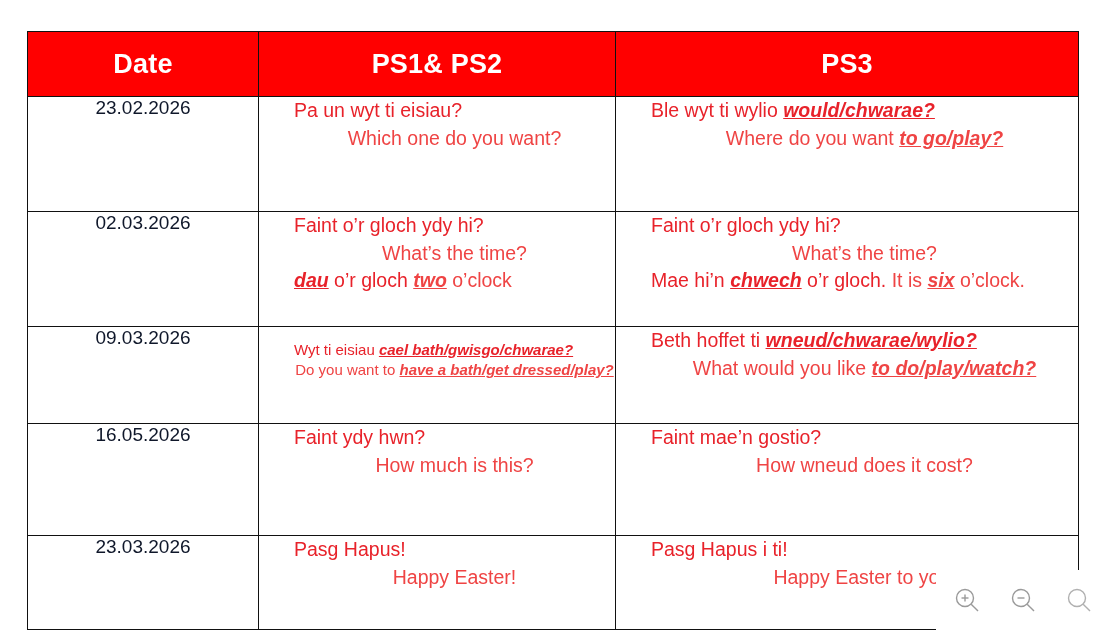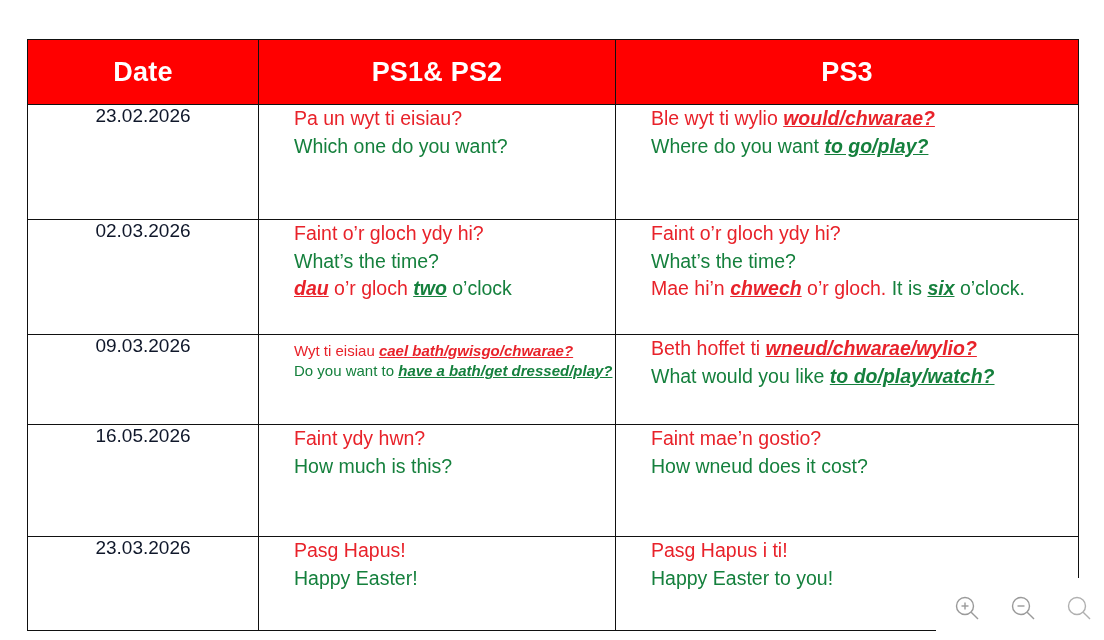--- a/index.html
+++ b/index.html
@@ -11,21 +11,21 @@
     width: 1104px;
     height: 640px;
     overflow: hidden;
     font-family: "Liberation Sans", sans-serif;
     position: relative;
   }
 
   #stage {
     position: absolute;
     left: 0;
-    top: 12px;
+    top: 4px;
     width: 1104px;
     height: 532px;
   }
 
   table.schedule {
     position: absolute;
     left: 27px;
     top: 27px;
     width: 1051px;
     border-collapse: collapse;
@@ -65,26 +65,26 @@
 
   td.text-cell {
     padding: 13px 8px 10px 10px;
     font-size: 19.5px;
     line-height: 1.42;
     color: #000000;
   }
   td.text-cell.small {
     font-size: 15px;
     line-height: 1.35;
-    padding-top: 6px;
+    padding-top: 13px;
   }
 
   .line { white-space: normal; margin-left: 35px; }
   .cy { color: #E8222A; }
-  .en { color: #15803d; }
+  .en { color: #ef4444; text-align: center; }
   .u  { text-decoration: underline; font-style: italic; font-weight: bold; }
 
   
   tr.r0 td { height: 114px; }
   tr.r1 td { height: 114px; }
   tr.r2 td { height: 83px; }
   tr.r3 td { height: 111px; }
   tr.r4 td { height: 93px; }
 
   

